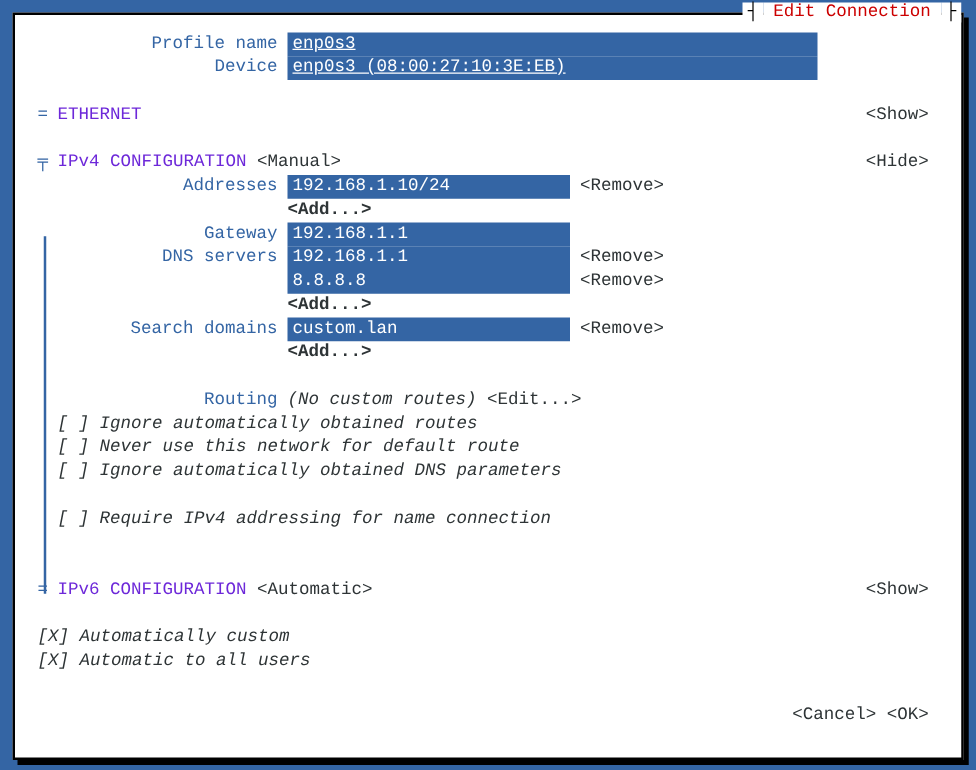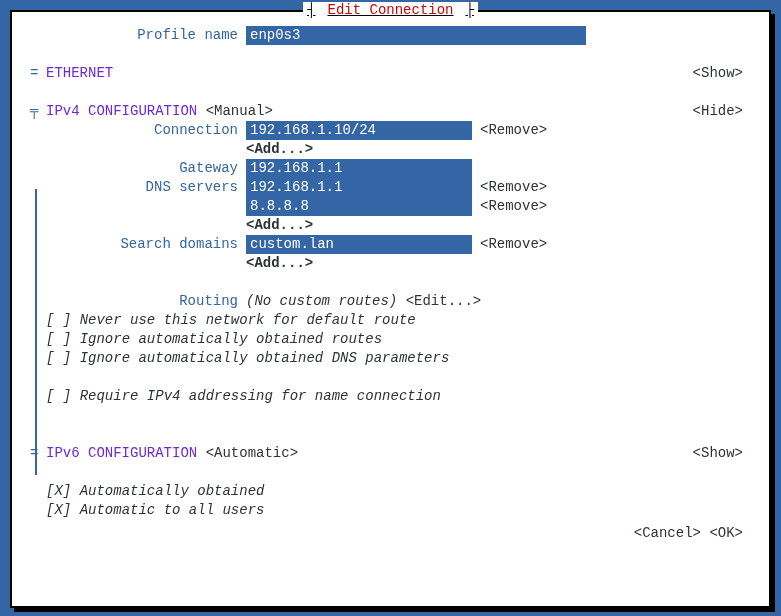--- a/index.html
+++ b/index.html
@@ -21,57 +21,56 @@
       box-shadow: 4px 4px 0 #000000;
       height: 598px;
       position: relative;
       padding: 2px;
     }
     .title-container {
       position: absolute;
       top: -10px;
       left: 0;
       right: 0;
-      text-align: center;
-      text-decoration: underline;
+      text-align: right;
     }
     .title-border {
       display: inline;
       background: #ffffff;
       padding: 0 4px;
     }
     .title-text {
       color: #cc0000;
       background: #ffffff;
       padding: 0 8px;
     }
     .content {
       padding: 12px 16px 8px 16px;
       color: #2e3436;
     }
     .row {
       display: flex;
       align-items: flex-start;
       line-height: 19px;
       height: 19px;
-      margin-left: 16px;
     }
     .label-col {
       width: 200px;
       text-align: right;
       color: #3465a4;
       padding-right: 8px;
     }
     .input-field {
       background: #3465a4;
       color: #ffffff;
       padding: 0 4px;
     }
     .input-wide {
-      width: 340px;
+      width: 424px;
+      text-decoration: underline;
     }
     .input-med {
       width: 226px;
     }
     .plain-text {
       color: #2e3436;
       font-style: italic;
     }
     .action-btn {
       color: #2e3436;
@@ -110,21 +109,21 @@
     }
     .checkbox-row {
       padding-left: 16px;
       line-height: 19px;
       height: 19px;
     }
     .footer-row {
       display: flex;
       justify-content: flex-end;
       padding-right: 8px;
-      margin-top: 5px;
+      margin-top: 25px;
     }
     .addresses-indent {
       padding-left: 200px;
       font-weight: bold;
     }
     .remove-col {
       margin-left: 8px;
     }
   </style>
 </head>
@@ -137,41 +136,45 @@
 
   <div class="vbar vbar1"></div>
 
   <div class="content">
 
     <div class="row">
       <div class="label-col">Profile name</div>
       <div class="input-field input-wide">enp0s3</div>
     </div>
 
+    <div class="row">
+      <div class="label-col">Device</div>
+      <div class="input-field input-wide">enp0s3 (08:00:27:10:3E:EB)</div>
+    </div>
 
     <div class="spacer"></div>
 
     <div class="section-row">
       <span class="section-marker">=</span>
       <span class="section-title">ETHERNET</span>
       <span class="right-action action-btn">&lt;Show&gt;</span>
     </div>
 
     <div class="spacer"></div>
 
     <div class="section-row">
       <span class="section-marker">╤</span>
       <span class="section-title">IPv4 CONFIGURATION</span>
       <span>&nbsp;</span>
       <span class="action-btn">&lt;Manual&gt;</span>
       <span class="right-action action-btn">&lt;Hide&gt;</span>
     </div>
 
     <div class="row">
-      <div class="label-col">Connection</div>
+      <div class="label-col">Addresses</div>
       <div class="input-field input-med">192.168.1.10/24</div>
       <div class="action-btn remove-col">&lt;Remove&gt;</div>
     </div>
     <div class="row addresses-indent">
       <div class="action-btn">&lt;Add...&gt;</div>
     </div>
 
     <div class="row">
       <div class="label-col">Gateway</div>
       <div class="input-field input-med">192.168.1.1</div>
@@ -203,24 +206,24 @@
     <div class="spacer"></div>
 
     <div class="row">
       <div class="label-col">Routing</div>
       <span class="plain-text">(No custom routes)</span>
       <span>&nbsp;</span>
       <span class="action-btn">&lt;Edit...&gt;</span>
     </div>
 
     <div class="checkbox-row">
+      <span class="plain-text"><span>[ ]</span> <span>Ignore automatically obtained routes</span></span>
+    </div>
+    <div class="checkbox-row">
       <span class="plain-text"><span>[ ]</span> <span>Never use this network for default route</span></span>
-    </div>
-    <div class="checkbox-row">
-      <span class="plain-text"><span>[ ]</span> <span>Ignore automatically obtained routes</span></span>
     </div>
     <div class="checkbox-row">
       <span class="plain-text"><span>[ ]</span> <span>Ignore automatically obtained DNS parameters</span></span>
     </div>
 
     <div class="spacer"></div>
 
     <div class="checkbox-row">
       <span class="plain-text"><span>[ ]</span> <span>Require IPv4 addressing for name connection</span></span>
     </div>
@@ -232,21 +235,21 @@
       <span class="section-marker">=</span>
       <span class="section-title">IPv6 CONFIGURATION</span>
       <span>&nbsp;</span>
       <span class="action-btn">&lt;Automatic&gt;</span>
       <span class="right-action action-btn">&lt;Show&gt;</span>
     </div>
 
     <div class="spacer"></div>
 
     <div class="row">
-      <span class="plain-text"><span>[X]</span> <span>Automatically obtained</span></span>
+      <span class="plain-text"><span>[X]</span> <span>Automatically custom</span></span>
     </div>
     <div class="row">
       <span class="plain-text"><span>[X]</span> <span>Automatic to all users</span></span>
     </div>
 
     <div class="footer-row">
       <span class="action-btn">&lt;Cancel&gt;</span>
       <span>&nbsp;</span>
       <span class="action-btn">&lt;OK&gt;</span>
     </div>

